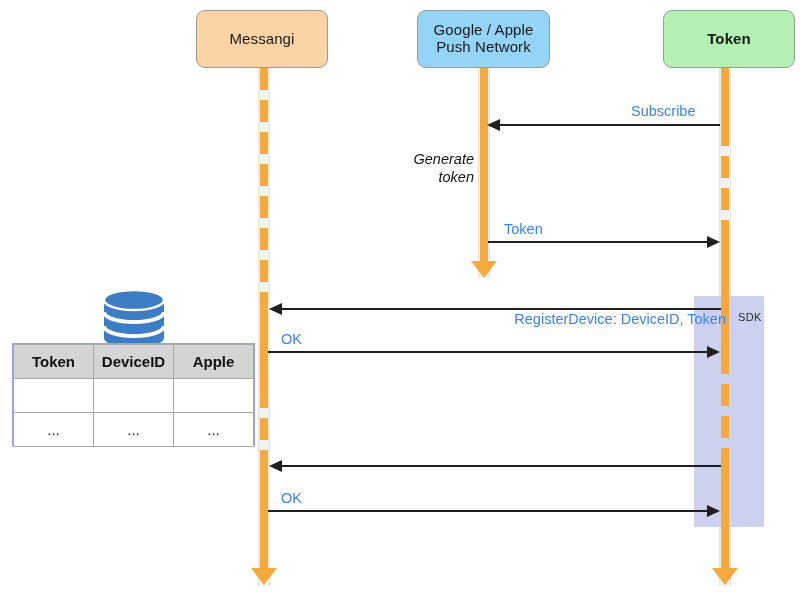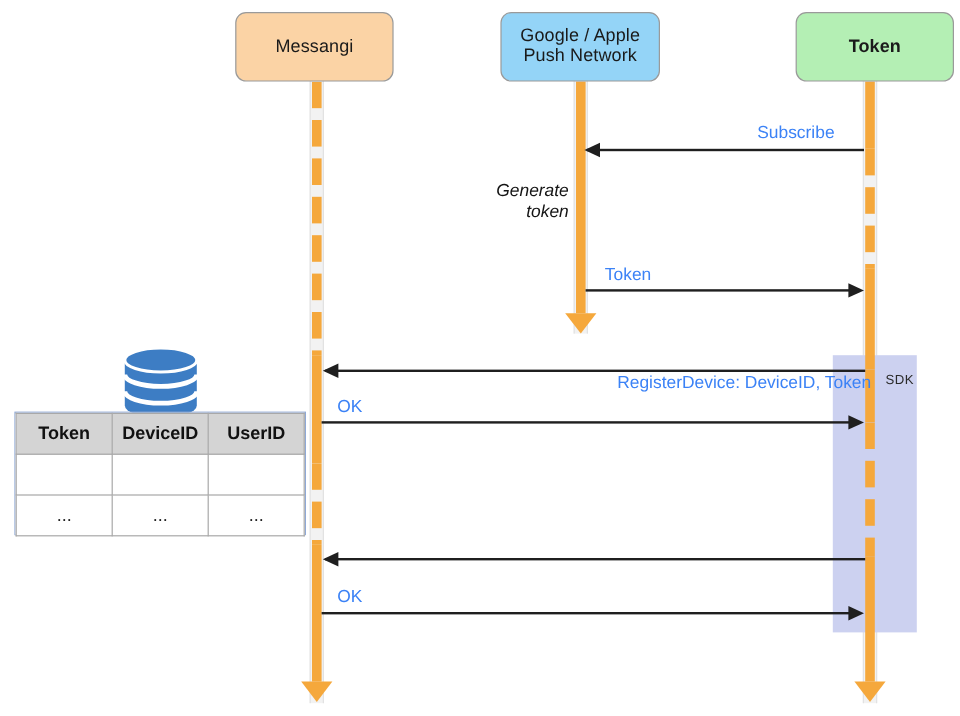--- a/index.html
+++ b/index.html
@@ -244,21 +244,21 @@
     <path d="M1,36 A30,10 0 0,0 61,36" fill="none" stroke="#ffffff" stroke-width="4"></path>
     <ellipse cx="31" cy="10" rx="30" ry="10" fill="none" stroke="#ffffff" stroke-width="2.5"></ellipse>
   </svg>
 
   <div id="db-table-wrap"></div>
   <table id="db-table">
     <thead>
       <tr>
         <th>Token</th>
         <th>DeviceID</th>
-        <th>UserID</th>
+        <th>Apple</th>
       </tr>
     </thead>
     <tbody>
       <tr>
         <td></td>
         <td></td>
         <td></td>
       </tr>
       <tr>
         <td>...</td>

